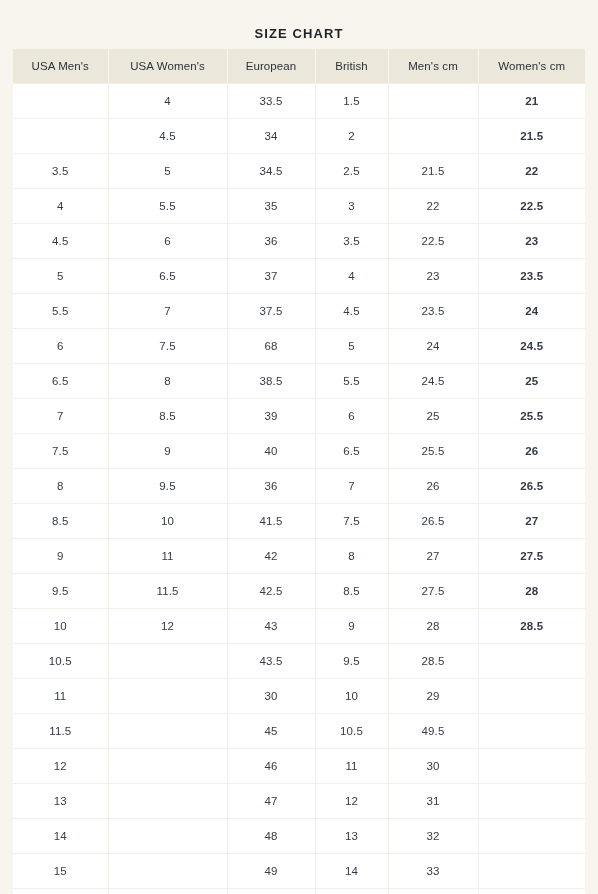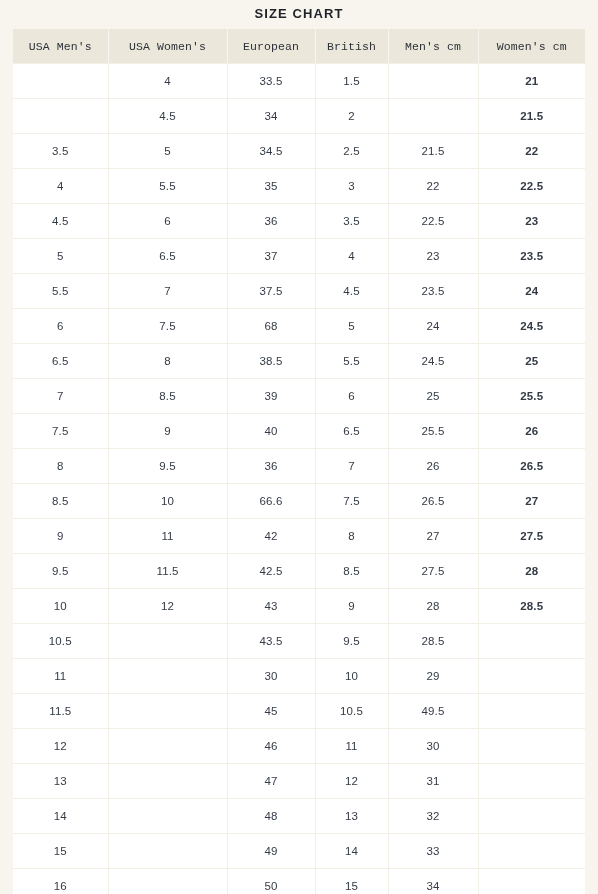--- a/index.html
+++ b/index.html
@@ -24,20 +24,21 @@
     text-align: center;
     font-family: "Liberation Sans", sans-serif;
     font-size: 13px;
     font-weight: bold;
     letter-spacing: 1.1px;
     color: #1f2328;
     padding-top: 6px;
     padding-bottom: 7px;
     line-height: 16px;
     text-transform: uppercase;
+    margin-top: 20px;
   }
   .table-wrap {
     margin: 0 13px 0 13px;
     width: 572px;
   }
   table.size-chart {
     width: 572px;
     border-collapse: collapse;
     table-layout: fixed;
     background: #ffffff;
@@ -46,21 +47,20 @@
     background: #ebe8db;
     color: #2d3138;
     font-size: 11.5px;
     font-weight: normal;
     text-align: center;
     height: 34px;
     padding: 0;
     border-right: 1px solid #f7f5ef;
     border-bottom: 1px solid #f2efe6;
     letter-spacing: 0.1px;
-    font-family: Liberation Mono, monospace;
   }
   table.size-chart thead th:last-child {
     border-right: none;
   }
   table.size-chart tbody td {
     background: #ffffff;
     color: #343b46;
     font-size: 11.5px;
     text-align: center;
     height: 34px;
@@ -204,21 +204,21 @@
             <td>8</td>
             <td>9.5</td>
             <td>36</td>
             <td>7</td>
             <td>26</td>
             <td>26.5</td>
           </tr>
           <tr>
             <td>8.5</td>
             <td>10</td>
-            <td>66.6</td>
+            <td>41.5</td>
             <td>7.5</td>
             <td>26.5</td>
             <td>27</td>
           </tr>
           <tr>
             <td>9</td>
             <td>11</td>
             <td>42</td>
             <td>8</td>
             <td>27</td>

